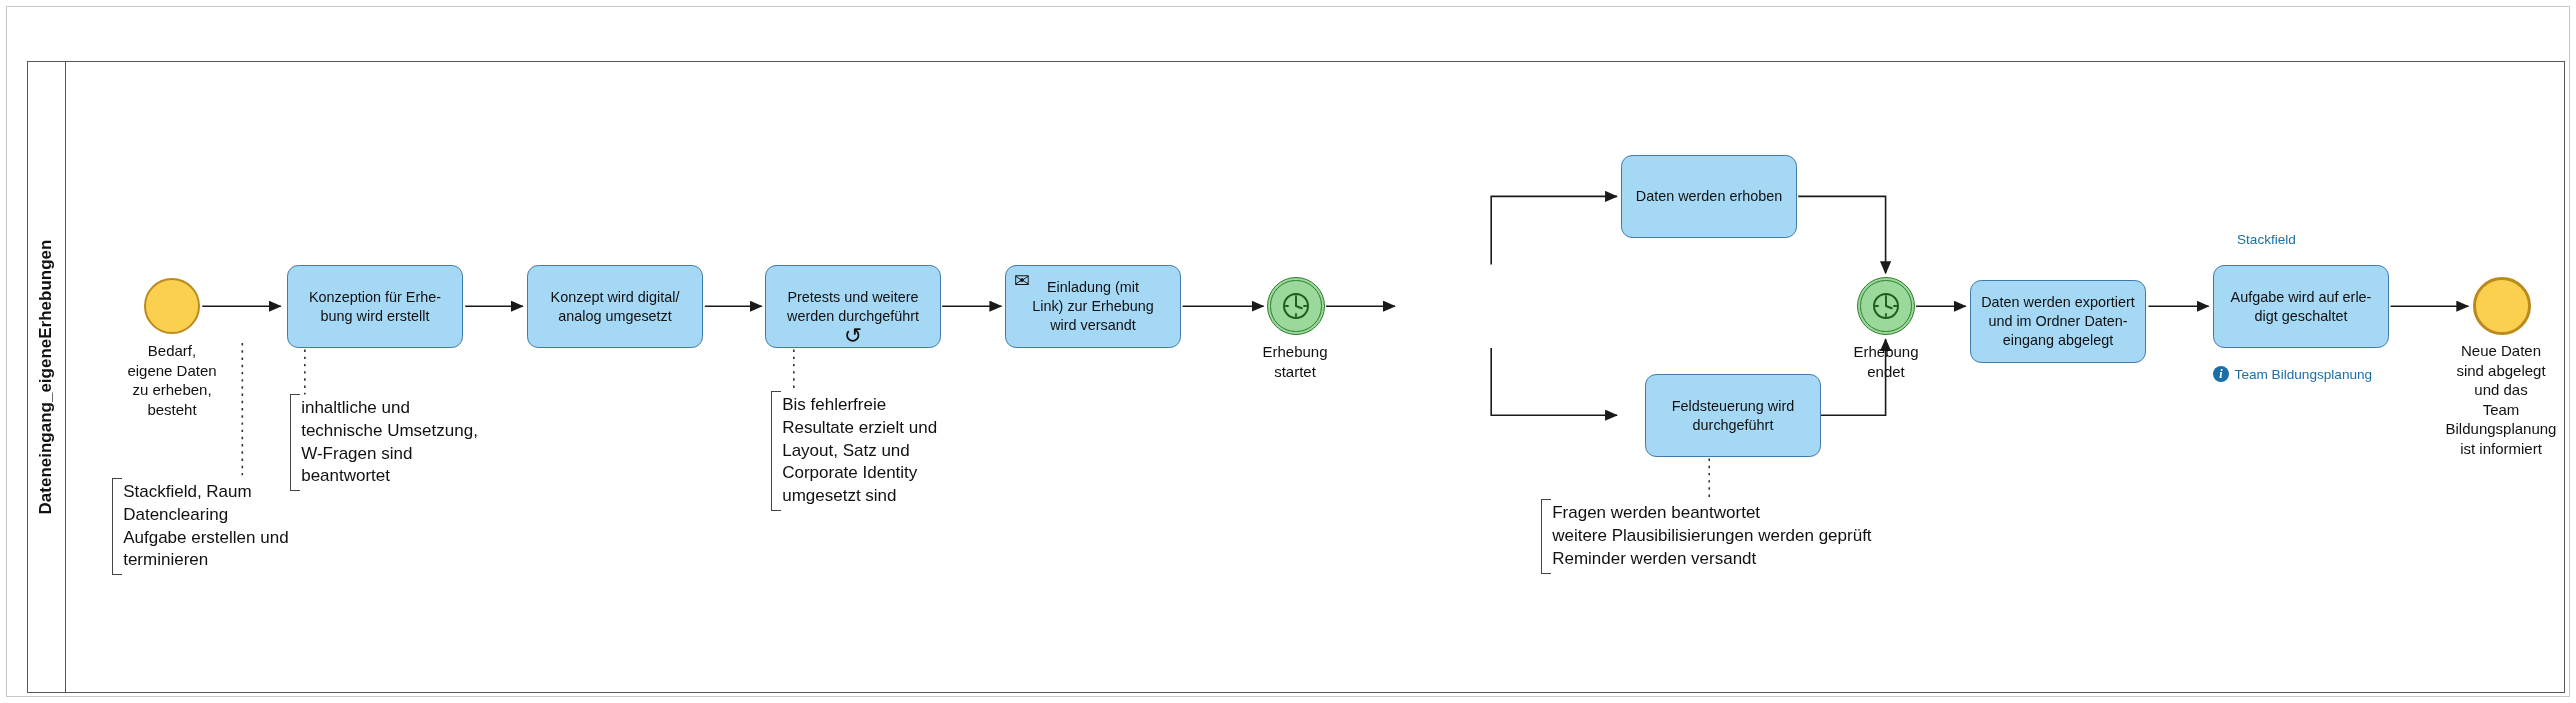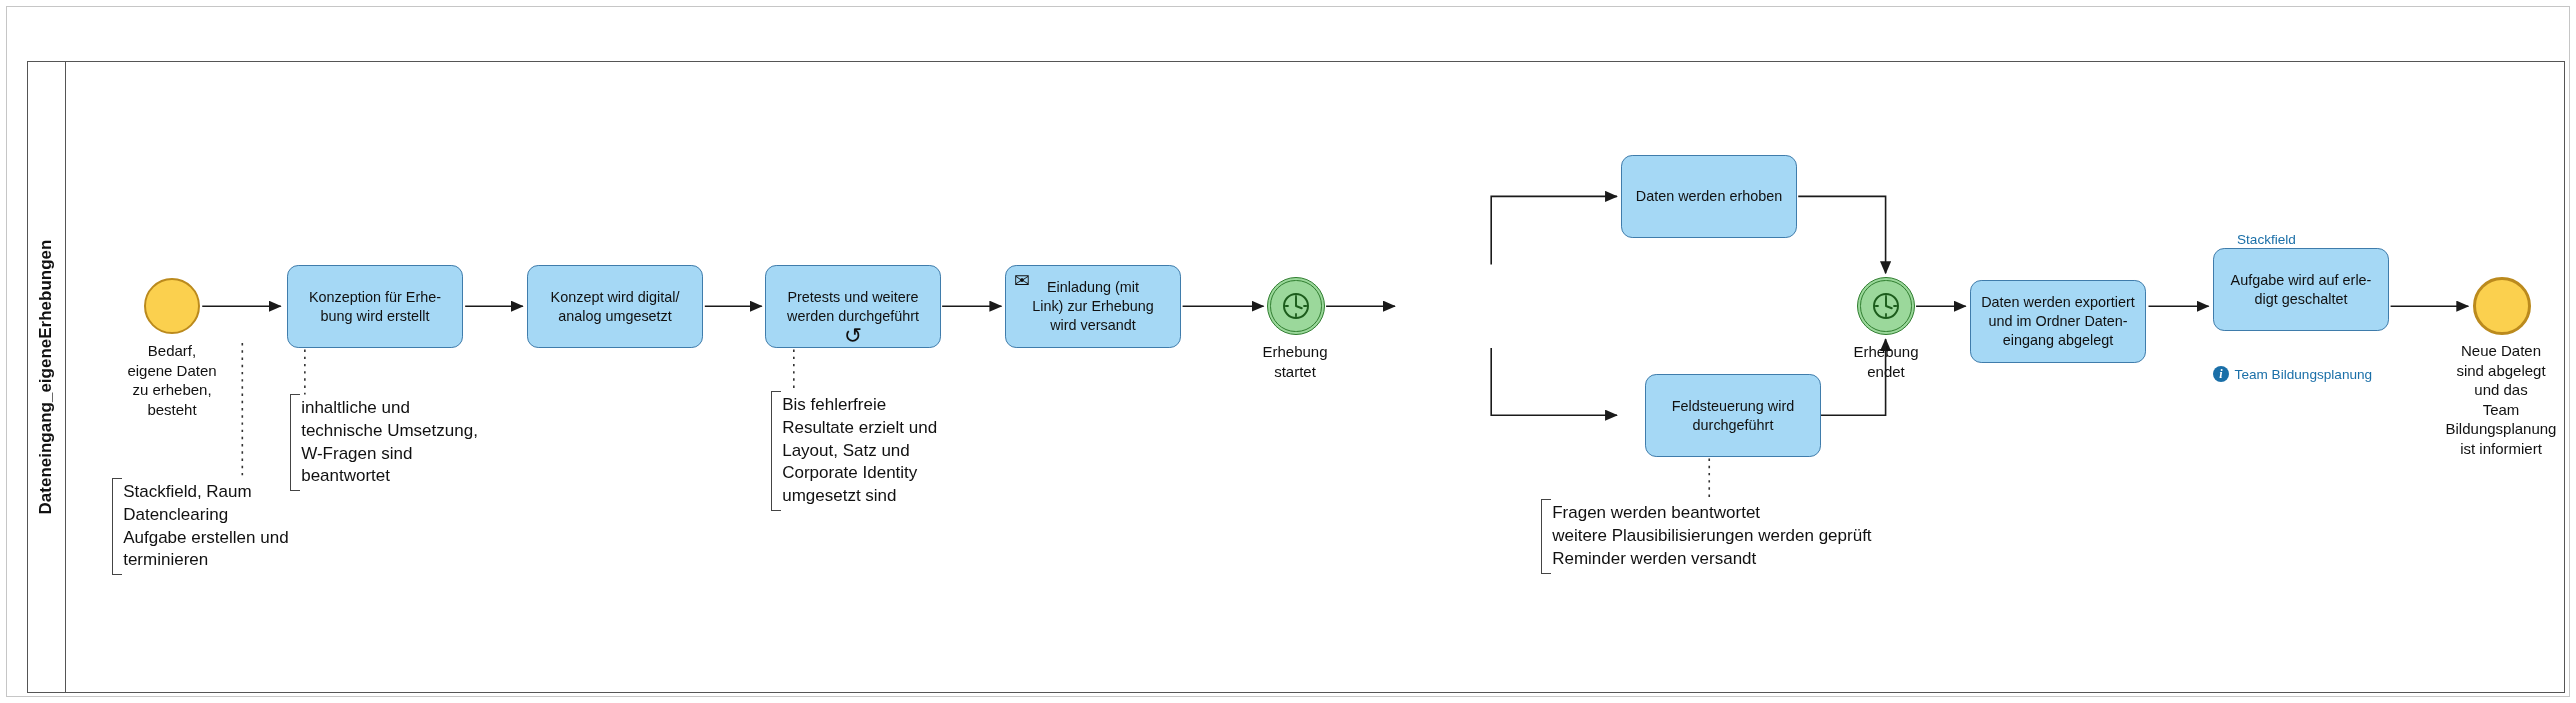--- a/index.html
+++ b/index.html
@@ -157,21 +157,21 @@
 durchgeführt</span>
   </div>
 
   <div class="task" style="left:1970px;top:280px;">
     <span>Daten werden exportiert
 und im Ordner Daten-
 eingang abgelegt</span>
   </div>
 
   <div class="tag" style="left:2213px;top:232px;margin-left:24px;">Stackfield</div>
-  <div class="task" style="left:2213px;top:248px;">
+  <div class="task" style="left:2213px;top:265px;">
     <span>Aufgabe wird auf erle-
 digt geschaltet</span>
   </div>
   <div class="tag tag-row" style="left:2213px;top:366px;">
     <span class="info-icon">i</span>
     <span>Team Bildungsplanung</span>
   </div>
 
   <div class="annotation" style="left:112px;top:478px;width:192px;">Stackfield, Raum
 Datenclearing

